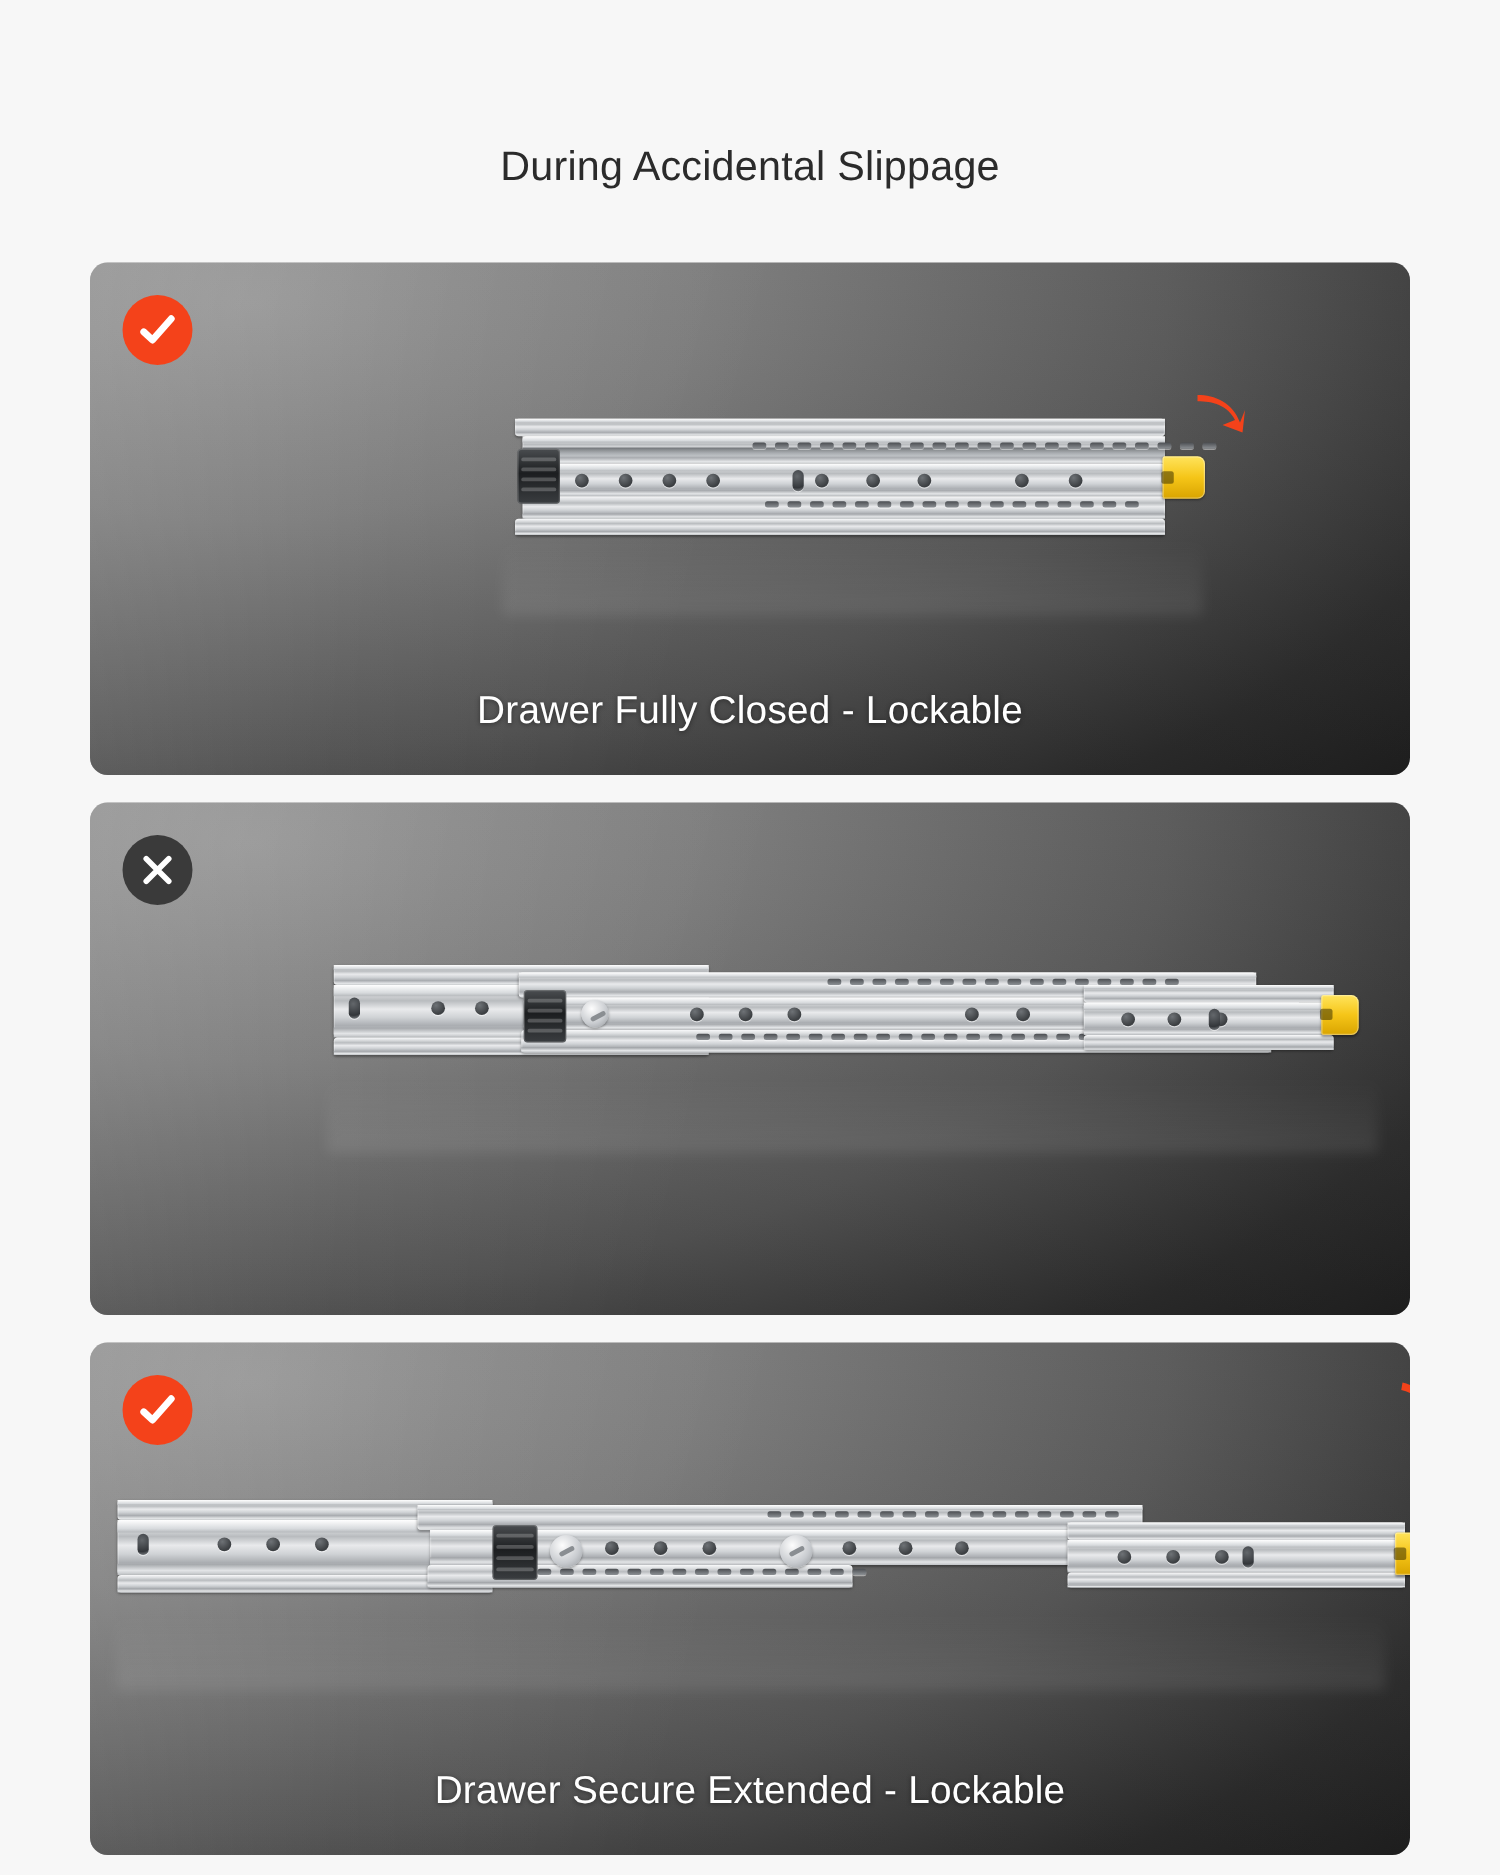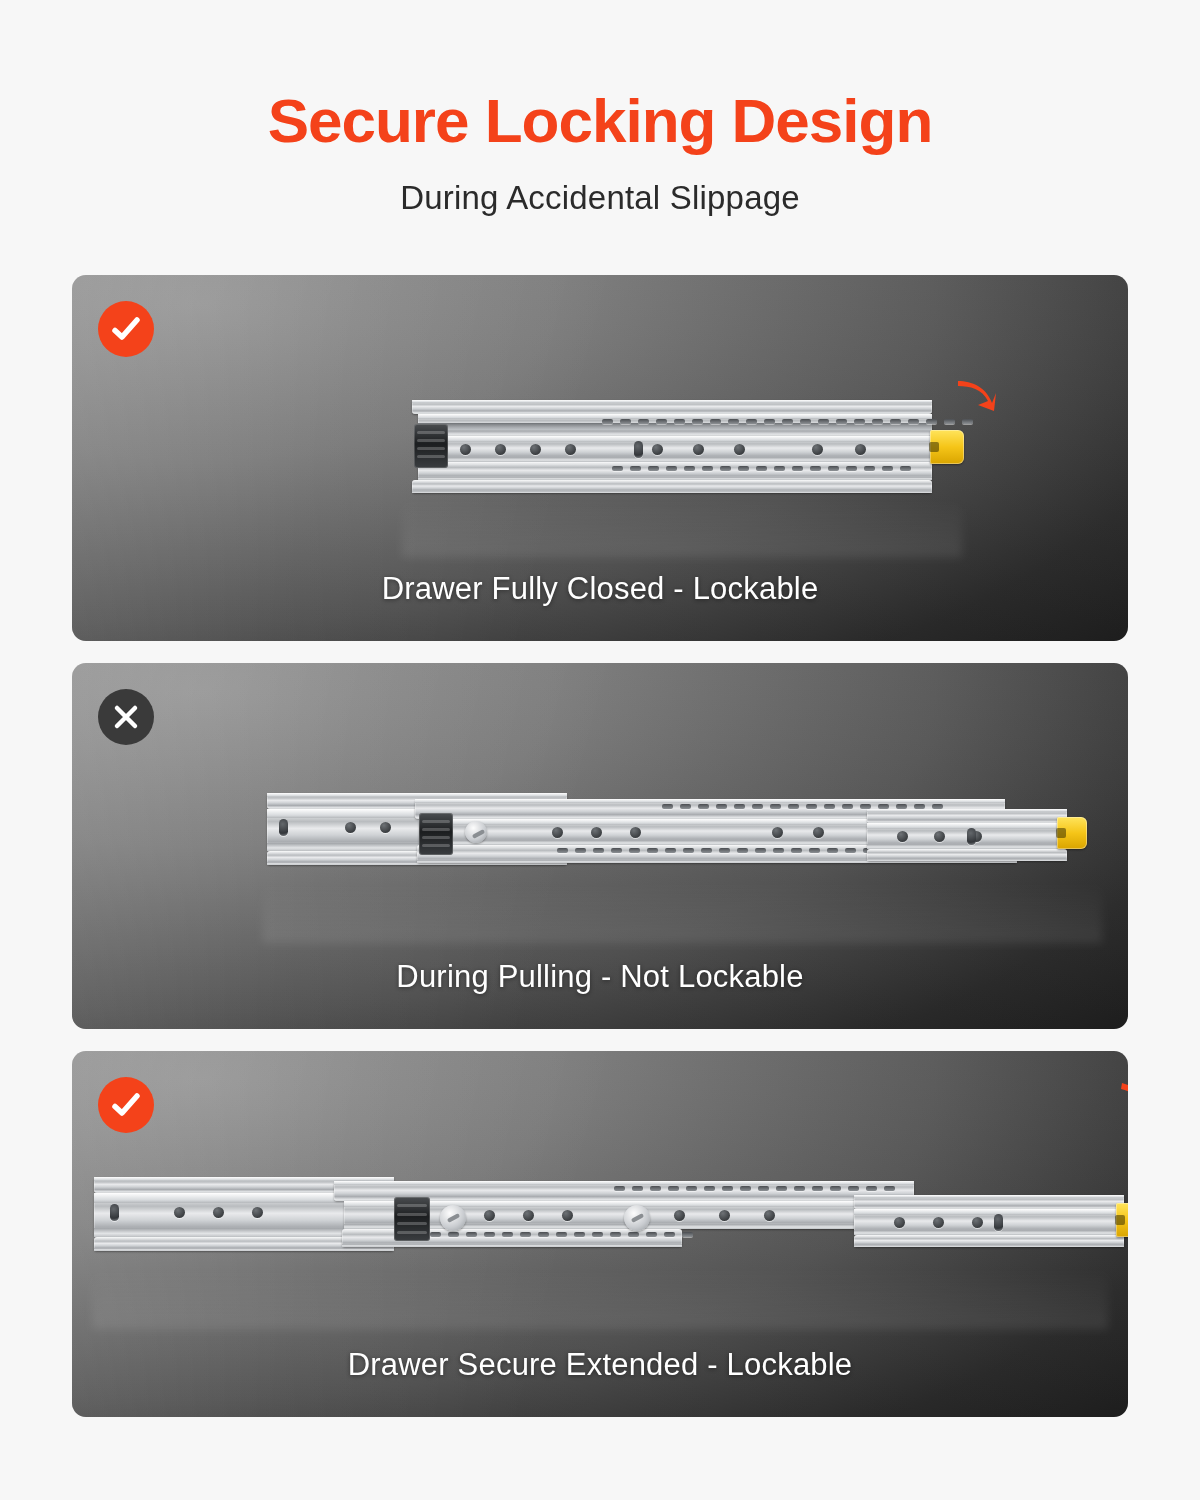--- a/index.html
+++ b/index.html
@@ -36,21 +36,21 @@
   .panels {
     margin: 0 auto;
     width: 1056px;
     padding-top: 58px;
     display: flex;
     flex-direction: column;
     gap: 22px;
   }
   .panel {
     position: relative;
-    height: 366px;
+    height: 410px;
     border-radius: 14px;
     overflow: hidden;
     background:
       radial-gradient(120% 150% at 12% 8%, #8e8e8e 0%, #7b7b7b 28%, #575757 58%, #2e2e2e 82%, #1d1d1d 100%);
   }
   .panel .sheen {
     position: absolute; inset: 0;
     background:
       linear-gradient(105deg, rgba(255,255,255,0.16) 0%, rgba(255,255,255,0.05) 26%, rgba(255,255,255,0) 48%),
       linear-gradient(180deg, rgba(255,255,255,0.04) 0%, rgba(0,0,0,0.12) 100%);
@@ -202,21 +202,20 @@
     border-radius: 2px;
     transform: rotate(-28deg);
   }
 </style>
 </head>
 <body>
 
 <div class="page">
 
   <div class="header">
-    <h1 class="title">Secure Locking Design</h1>
     <p class="subtitle">During Accidental Slippage</p>
   </div>
 
   <div class="panels">
 
     <div class="panel">
       <div class="sheen"></div>
 
       <div class="badge ok">
         <svg width="34" height="34" viewBox="0 0 34 34">
@@ -446,21 +445,20 @@
           <div class="screwhead" style="left:198px; top:36px; width:22px; height:22px;"></div>
 
           <div class="lever hook" style="left:790px; top:32px; width:30px; height:32px;">
             <div class="notch"></div>
           </div>
         </div>
 
         <div class="reflect" style="left:190px; width:840px; top:220px;"></div>
       </div>
 
-      <div class="caption">During Pulling - Not Lockable</div>
     </div>
 
     <div class="panel">
       <div class="sheen"></div>
 
       <div class="badge ok">
         <svg width="34" height="34" viewBox="0 0 34 34">
           <path d="M6 18.5 L13 25 L28 8" fill="none" stroke="#ffffff" stroke-width="5.5" stroke-linecap="round" stroke-linejoin="round"></path>
         </svg>
       </div>

